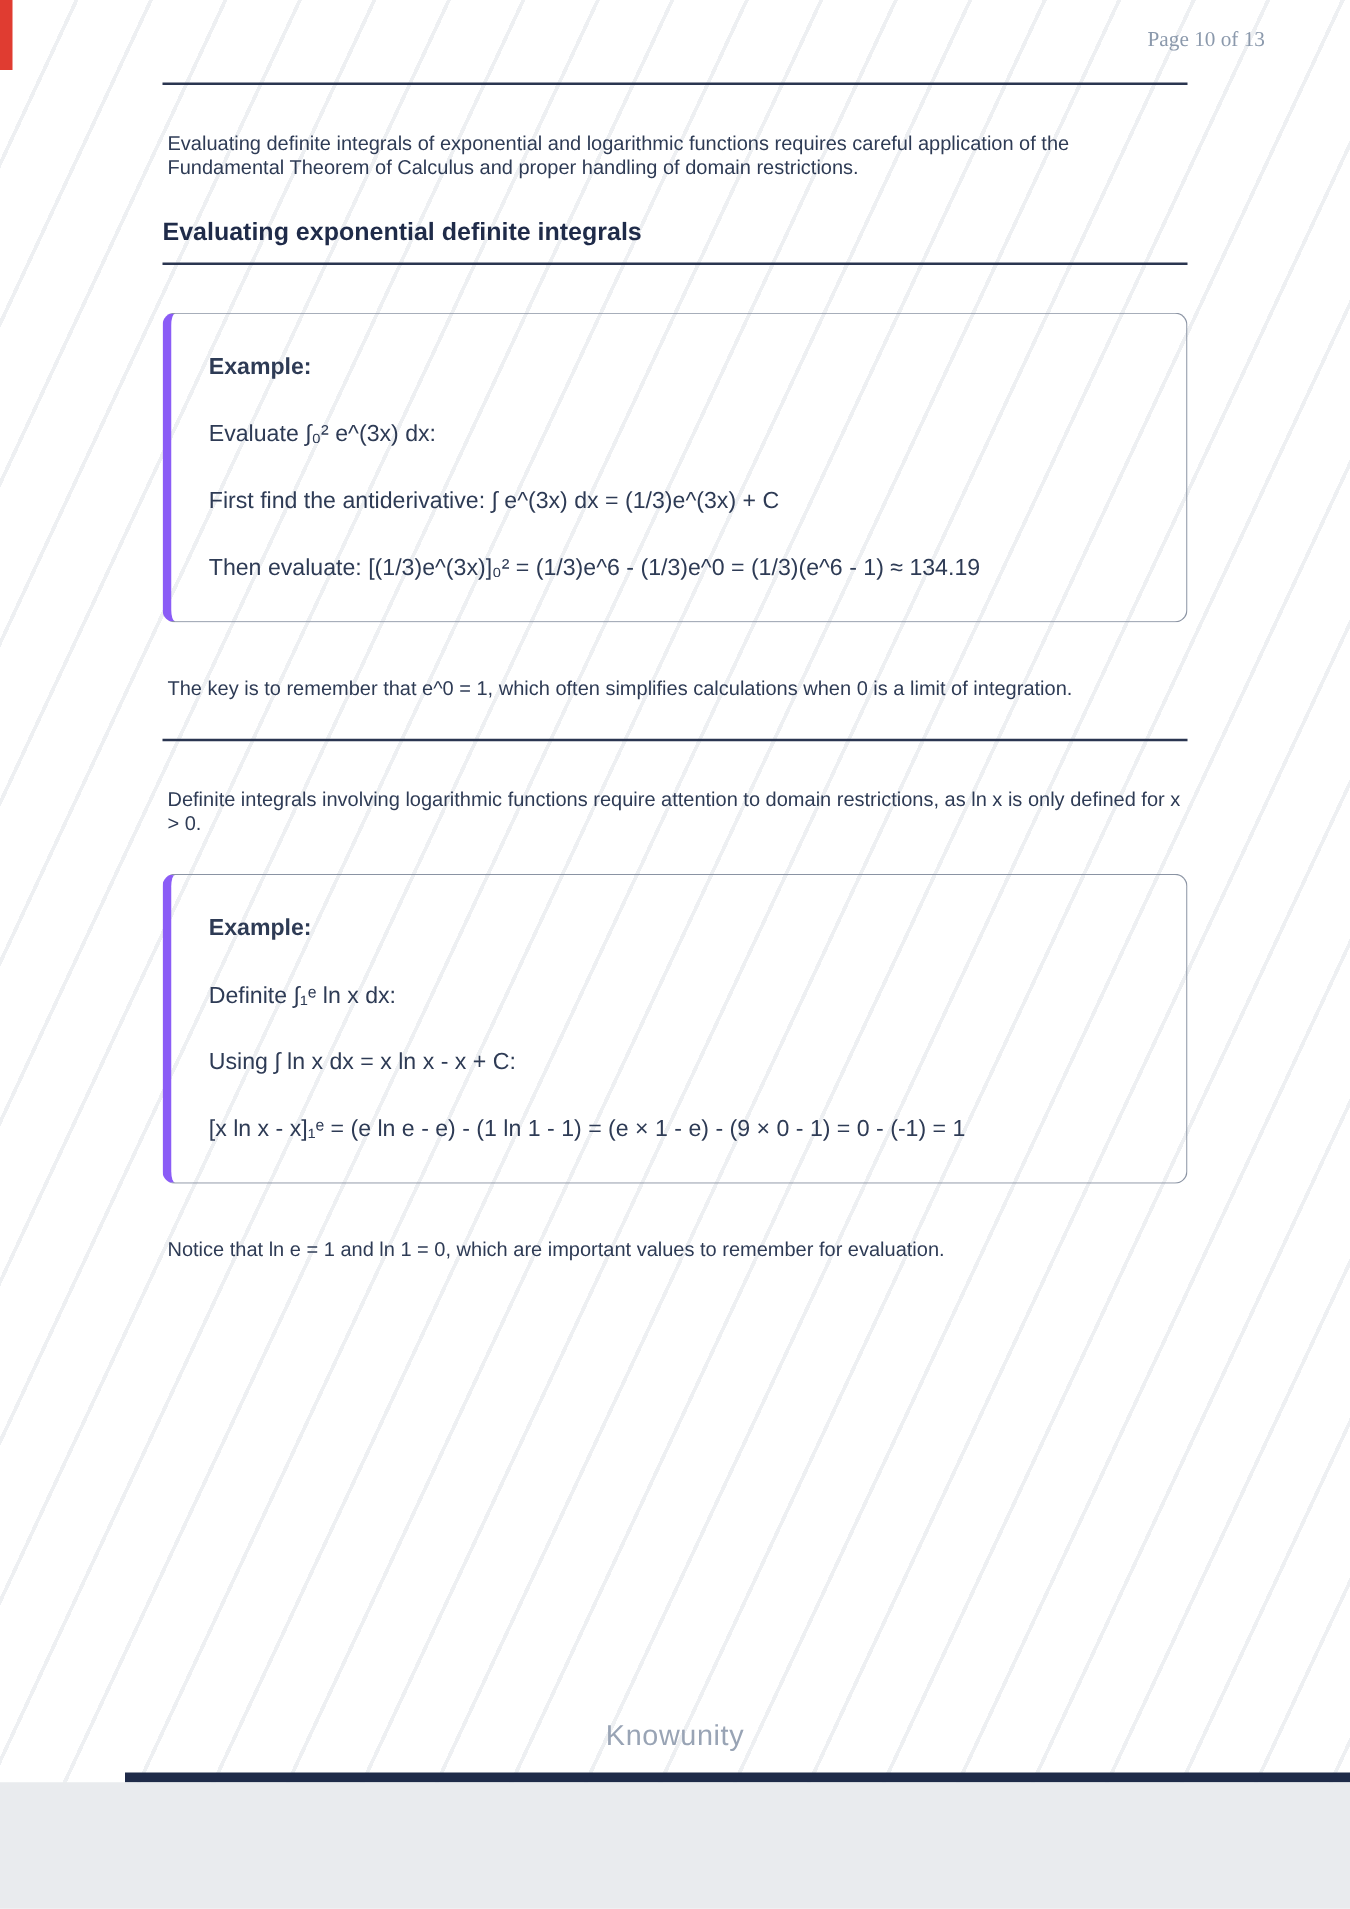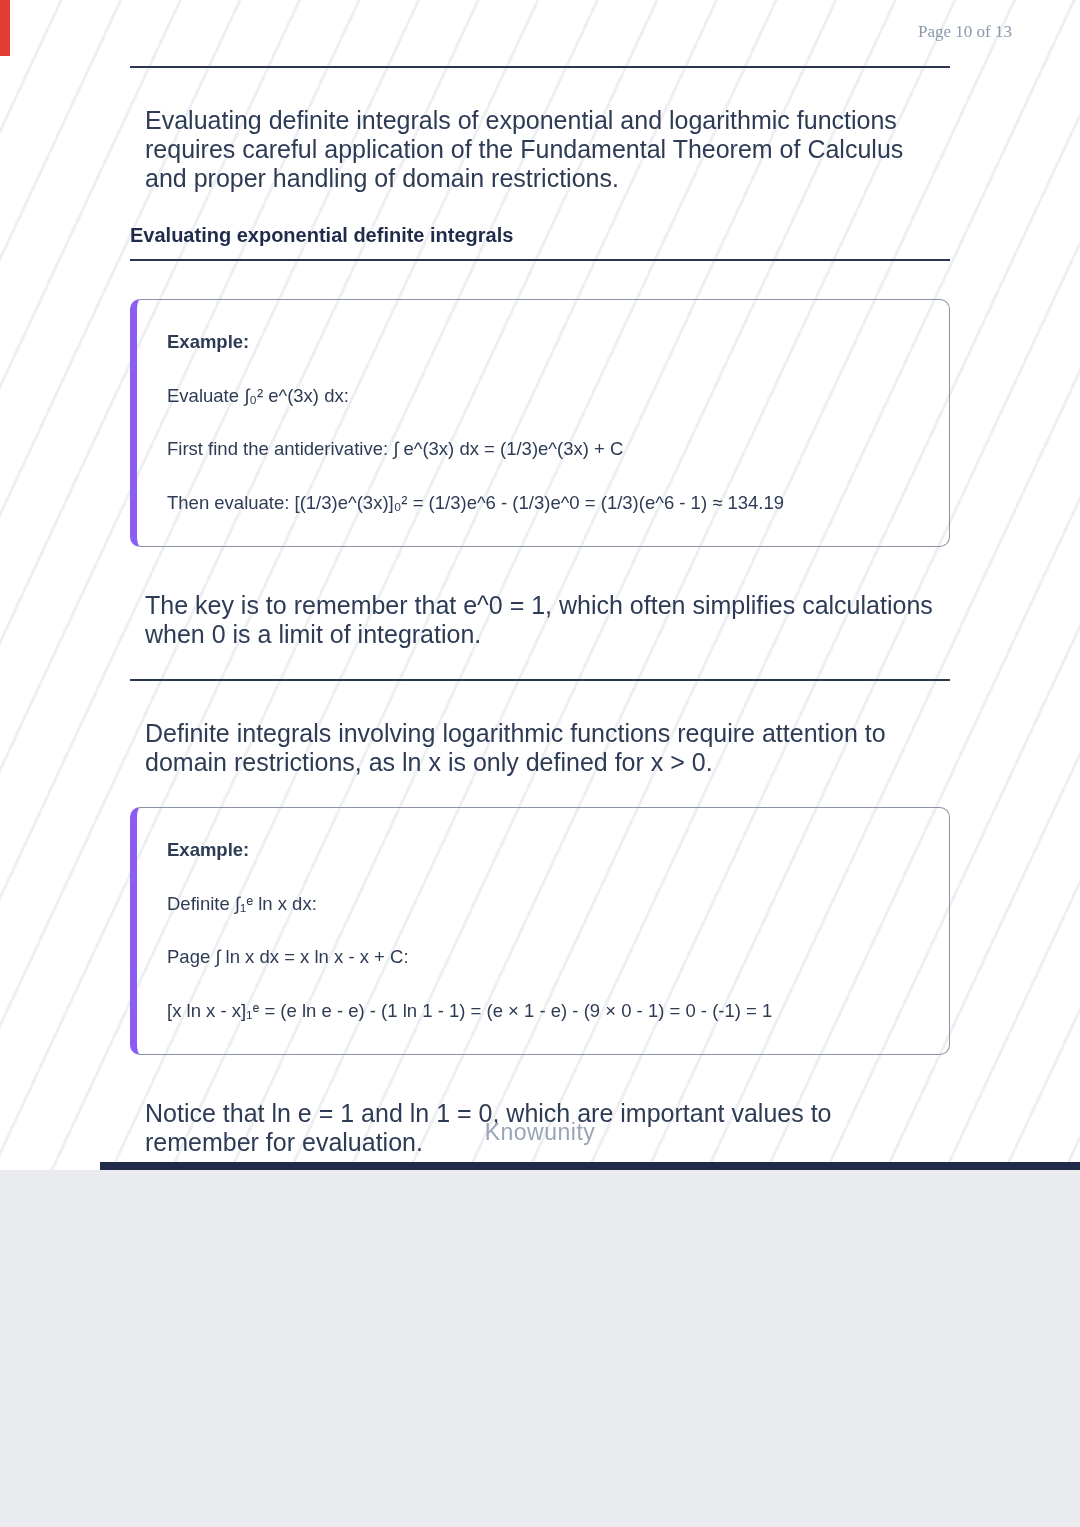--- a/index.html
+++ b/index.html
@@ -1,20 +1,20 @@
 <!DOCTYPE html>
 <html><head>
 <meta charset="utf-8">
 <style>
   * { box-sizing: border-box; }
   html, body { margin: 0; padding: 0; background: #e9ebee; }
   .page {
     position: relative;
     width: 1080px;
-    height: 1170px;
+    height: 1426px;
     margin: 0 auto;
     background-color: #ffffff;
     background-image: repeating-linear-gradient(
       115deg,
       rgba(148, 160, 175, 0.16) 0px,
       rgba(148, 160, 175, 0.16) 3px,
       transparent 3px,
       transparent 54px
     );
     overflow: hidden;
@@ -55,24 +55,24 @@
     margin: 6px 0 12px 0;
     line-height: 24px;
   }
   .rule {
     border: none;
     border-top: 2px solid #2a3550;
     margin: 0 0 38px 0;
     height: 0;
   }
   p.body-text {
-    font-size: 25px;
-    line-height: 29px;
+    font-size: 16px;
+    line-height: 19px;
     color: #2e3b55;
-    margin: 0 0 30px 15px;
+    margin: 0 0 30px 4px;
   }
   .example-box {
     border: 1.5px solid #8a93a3;
     border-left: 7px solid #8b5cf6;
     border-radius: 10px;
     padding: 26px 30px 28px 30px;
     margin: 8px 0 44px 0;
     background: transparent;
   }
   .example-box p {
@@ -131,21 +131,21 @@
 
     <p class="body-text">The key is to remember that e^0 = 1, which often simplifies calculations when 0 is a limit of integration.</p>
 
     <div class="rule"></div>
 
     <p class="body-text">Definite integrals involving logarithmic functions require attention to domain restrictions, as ln x is only defined for x &gt; 0.</p>
 
     <div class="example-box">
       <p class="example-label">Example:</p>
       <p>Definite ∫₁ᵉ ln x dx:</p>
-      <p>Page ∫ ln x dx = x ln x - x + C:</p>
+      <p>Using ∫ ln x dx = x ln x - x + C:</p>
       <p>[x ln x - x]₁ᵉ = (e ln e - e) - (1 ln 1 - 1) = (e × 1 - e) - (9 × 0 - 1) = 0 - (-1) = 1</p>
     </div>
 
     <p class="body-text">Notice that ln e = 1 and ln 1 = 0, which are important values to remember for evaluation.</p>
 
   </div>
 
   <div class="footer-brand">Knowunity</div>
 
   <div class="bottom-bar"></div>

